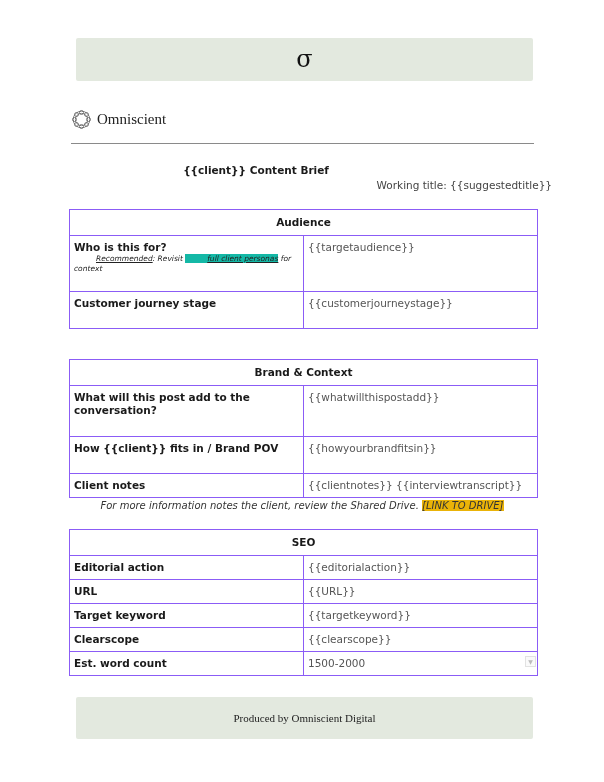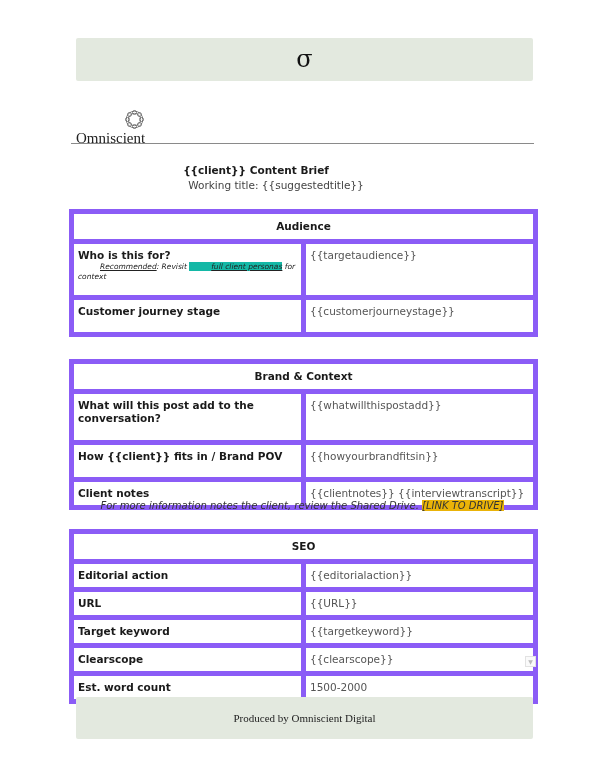--- a/index.html
+++ b/index.html
@@ -3,30 +3,30 @@
   <meta charset="utf-8">
   <style>
     html, body { margin: 0; padding: 0; background: #ffffff; }
     body { width: 604px; height: 782px; position: relative; overflow: hidden; font-family: "DejaVu Sans", sans-serif; color: #1a1a1a; }
     .banner { position: absolute; left: 76px; width: 457px; background: #e3e9df; border-radius: 2px; display: flex; align-items: center; justify-content: center; }
     .top-banner { top: 38px; height: 43px; }
     .top-banner .glyph { font-family: "DejaVu Serif", serif; font-size: 24px; color: #111; line-height: 1; margin-top: -2px; }
     .bottom-banner { top: 697px; height: 42px; }
     .bottom-banner .footer-text { font-family: "Liberation Serif", serif; font-size: 11px; color: #222; }
 
-    .logo-row { position: absolute; left: 71px; top: 109px; display: flex; align-items: flex-end; flex-direction: column; }
+    .logo-row { position: absolute; left: 71px; top: 109px; display: flex; align-items: center; }
     .logo-row svg { width: 21px; height: 21px; }
     .logo-row .brand { font-family: "Liberation Serif", serif; font-size: 15px; margin-left: 5px; color: #222; }
     .rule { position: absolute; left: 71px; top: 143px; width: 463px; height: 1px; background: #8a8a8a; }
 
     .title { position: absolute; left: 0; width: 512px; top: 164px; text-align: center; font-size: 10.5px; font-weight: bold; }
-    .subtitle { position: absolute; left: 0; width: 552px; top: 179px; text-align: center; font-size: 10.5px; color: #444; }
+    .subtitle { position: absolute; left: 0; width: 552px; top: 179px; text-align: right; font-size: 10.5px; color: #444; }
 
     table.brief { position: absolute; left: 69px; width: 469px; border-collapse: collapse; font-size: 10.5px; table-layout: fixed; }
-    table.brief td, table.brief th { border: 5px solid #8b5cf6; vertical-align: top; padding: 5px 4px; }
+    table.brief td, table.brief th { border: 1px solid #8b5cf6; vertical-align: top; padding: 5px 4px; }
     table.brief th { text-align: center; font-weight: bold; padding: 6px 4px; height: 13px; }
     table.brief td.label { width: 100px; font-weight: bold; color: #1a1a1a; line-height: 13px; }
     table.brief td.value { color: #555; line-height: 13px; }
     .note { display: block; font-size: 7.5px; font-style: italic; font-weight: normal; line-height: 10px; color: #222; }
     .note .u { text-decoration: underline; padding-left: 22px; }
     .hl { background: #14b8a6; }
 
     #audience { top: 209px; }
     #brand { top: 359px; }
     #seo { top: 529px; padding-left: 34px; }

